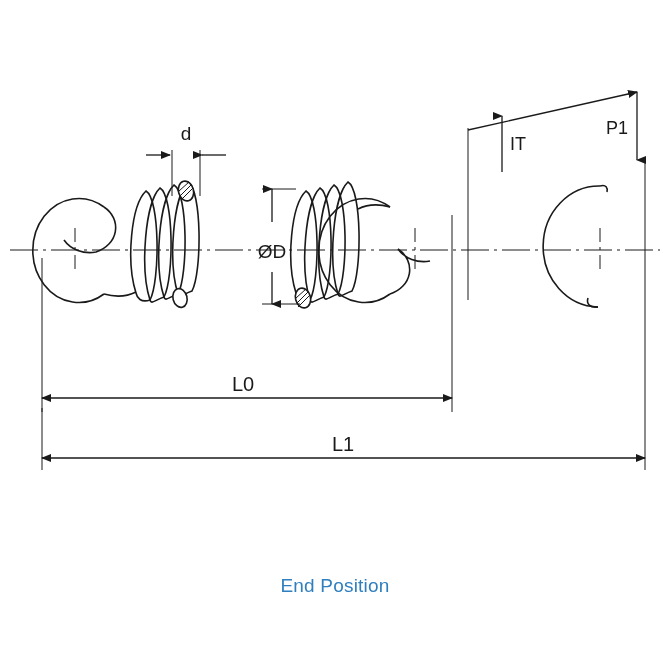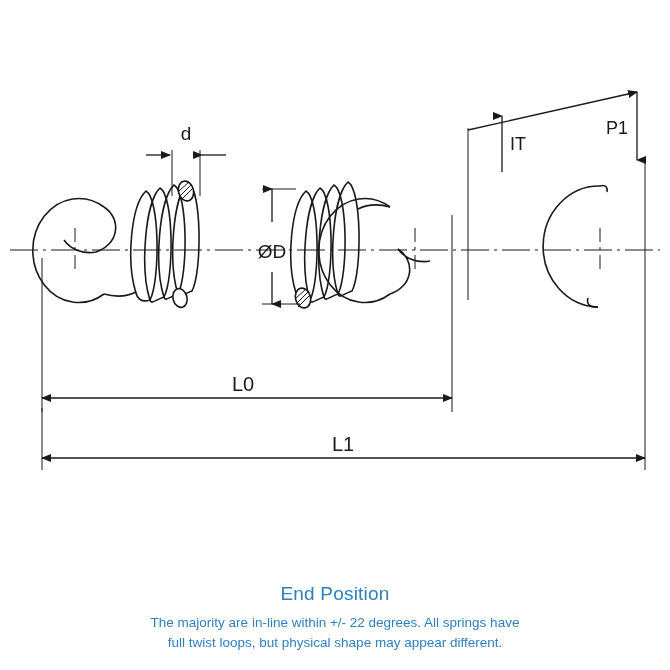--- a/index.html
+++ b/index.html
@@ -22,21 +22,20 @@
     position: absolute;
     left: 0;
     top: 0;
   }
   .caption-block {
     position: absolute;
     left: 0;
     top: 575px;
     width: 670px;
     text-align: center;
-    margin-top: 8px;
   }
   .caption-title {
     color: #2f7fbf;
     font-size: 19px;
     font-weight: normal;
     letter-spacing: 0.2px;
     margin: 0 0 8px 0;
   }
   .caption-note {
     color: #2f7fbf;
@@ -170,19 +169,15 @@
       <line x1="42" y1="408" x2="42" y2="470" stroke="#1a1a1a" stroke-width="1"></line>
       <line x1="645" y1="160" x2="645" y2="470" stroke="#1a1a1a" stroke-width="1"></line>
       <line x1="42" y1="458" x2="645" y2="458" stroke="#1a1a1a" stroke-width="1.3" marker-start="url(#arrL)" marker-end="url(#arrR)"></line>
       <text class="dim-label" x="343" y="451" font-size="20" text-anchor="middle">L1</text>
     </g>
 
   </svg>
 
   <div class="caption-block">
     <p class="caption-title">End Position</p>
-    <p class="caption-note">
-      <span>The majority are in-line within +/- 22 degrees. All springs have</span><br>
-      <span>full twist loops, but physical shape may appear different.</span>
-    </p>
   </div>
 
 </div>
 
 </body></html>

